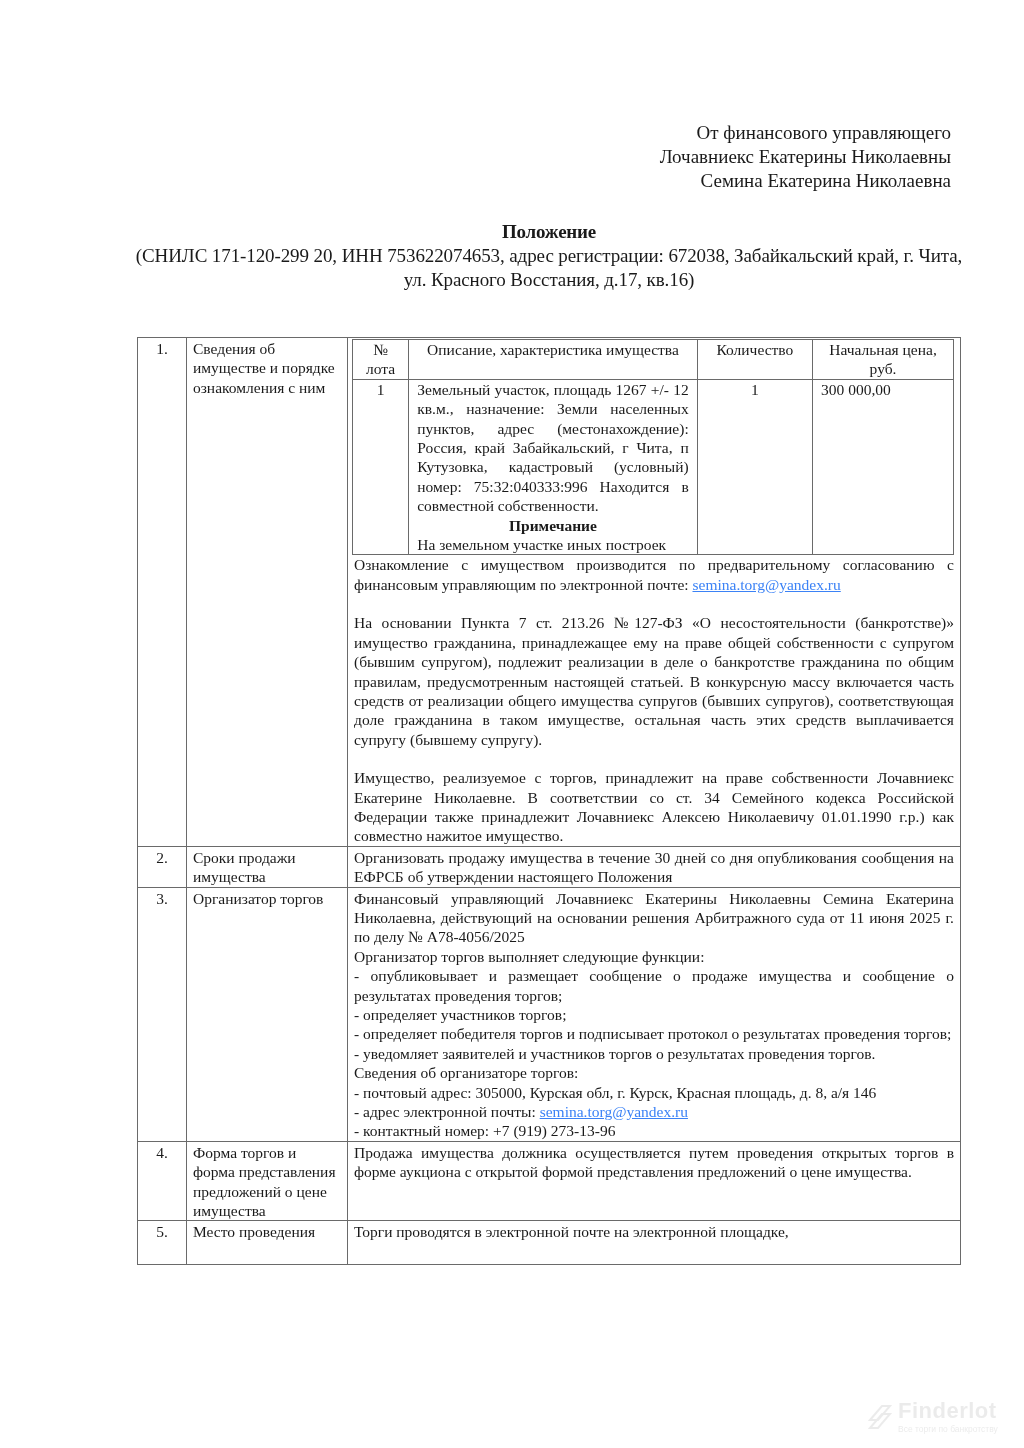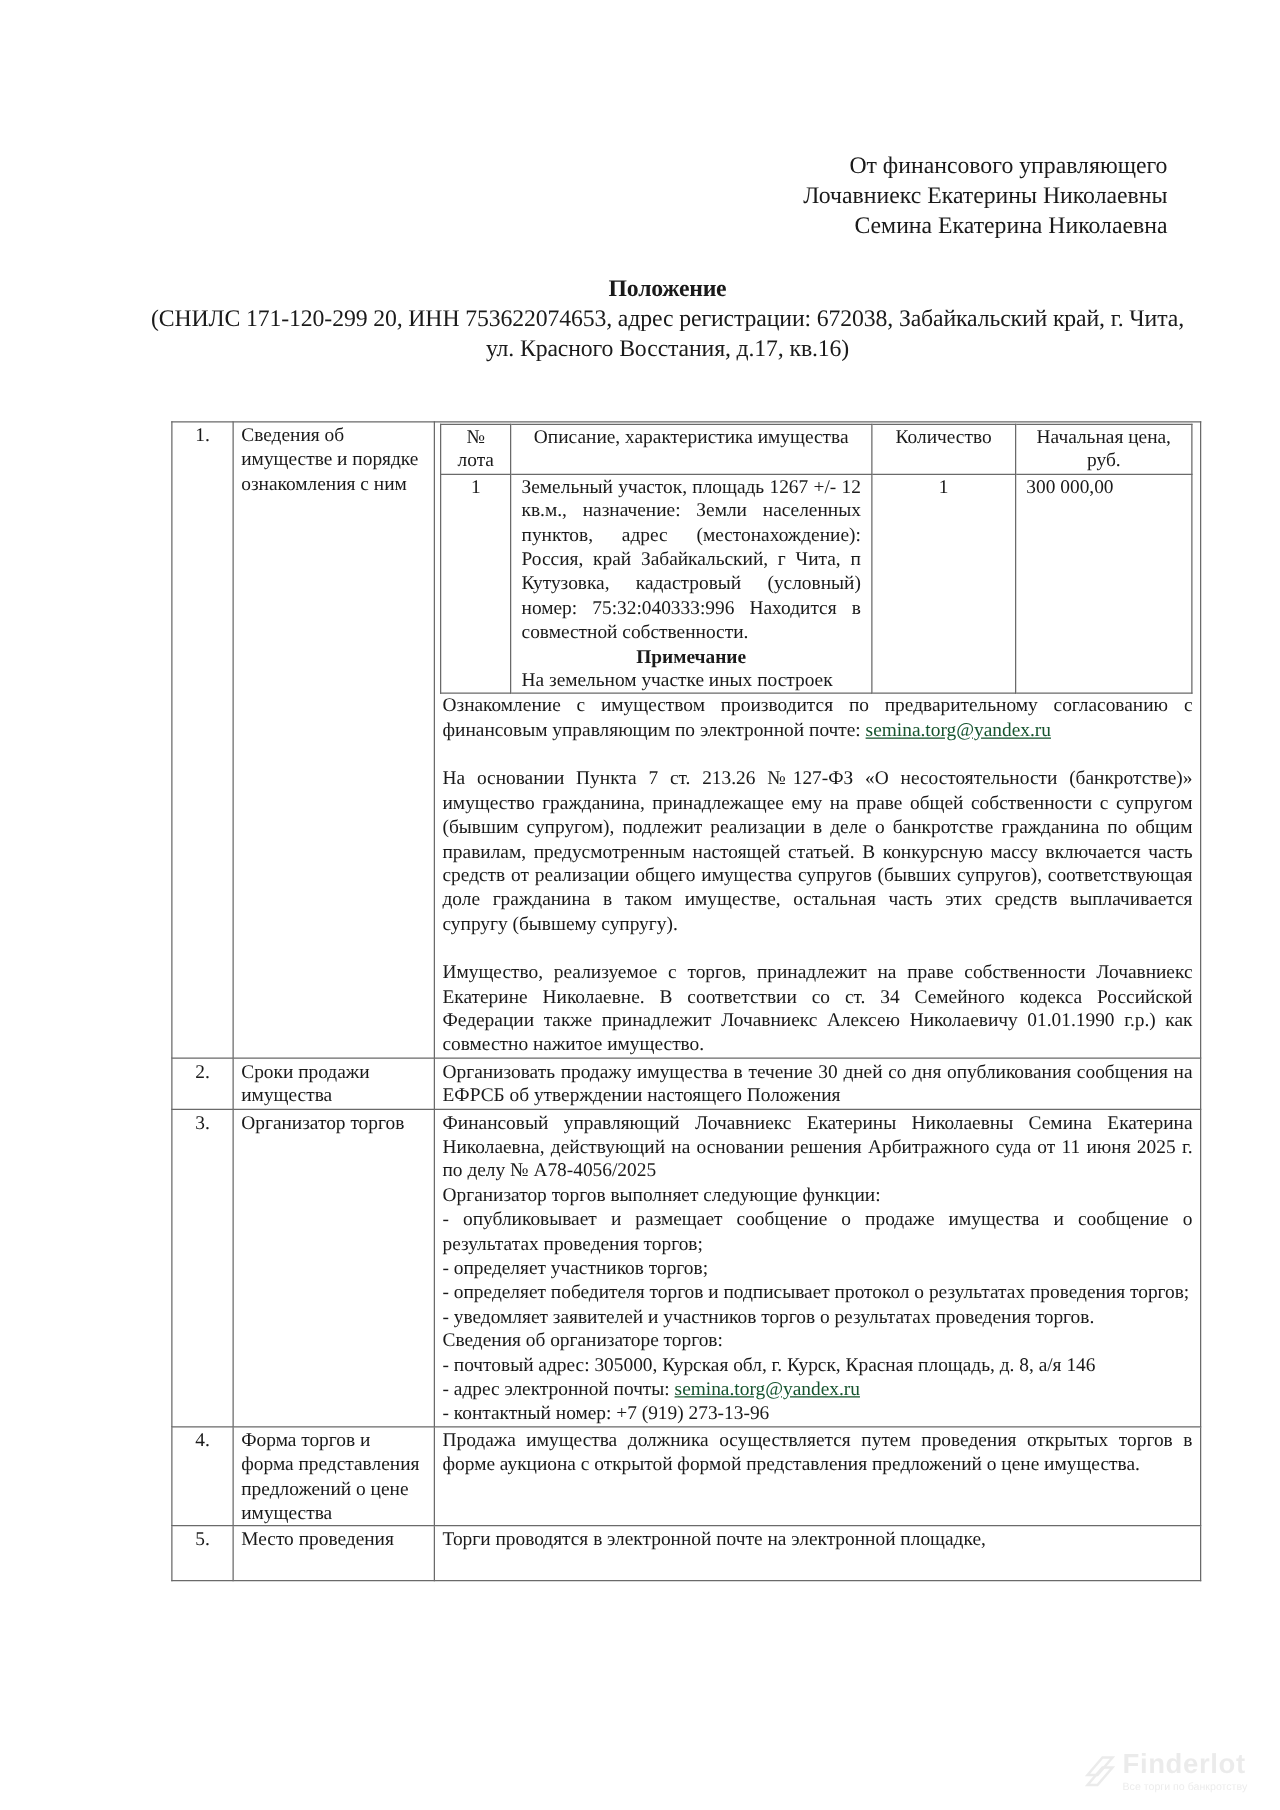--- a/index.html
+++ b/index.html
@@ -2,25 +2,25 @@
 <html><head>
 <meta charset="utf-8">
 <style>
   html, body { margin: 0; padding: 0; background: #ffffff; }
   body {
     width: 1024px; height: 1448px; position: relative; overflow: hidden;
     font-family: "Liberation Serif", "DejaVu Serif", serif;
     color: #1a1a1a;
   }
   .addressee {
-    position: absolute; right: 90px; top: 121px; text-align: right;
+    position: absolute; right: 73px; top: 121px; text-align: right;
     font-size: 19px; line-height: 24px;
   }
   .title-block {
-    position: absolute; left: 114px; width: 840px; top: 219px; text-align: center;
+    position: absolute; left: 129px; width: 840px; top: 219px; text-align: center;
   }
   .title-block .t1, .title-block .t2 {
     font-weight: bold; font-size: 19px; line-height: 25px;
     font-family: "Liberation Serif", serif; letter-spacing: -0.2px;
   }
   .title-block .t3 { font-size: 19px; line-height: 24px; letter-spacing: -0.1px; }
 
   table.main {
     position: absolute; left: 137px; top: 337px; width: 824px;
     border-collapse: collapse; font-size: 15.5px; line-height: 19.4px;
@@ -41,21 +41,21 @@
   }
   table.lots td {
     border: 1.5px solid #6a6a6a; vertical-align: top; padding: 0 8px;
   }
   table.lots td.c1 { width: 40px; text-align: center; }
   table.lots td.c2 { width: 282px; text-align: justify; }
   table.lots td.c3 { width: 100px; text-align: center; }
   table.lots td.c4 { width: 128px; }
   table.lots td.hdr { text-align: center; }
   .note-title { text-align: center; font-weight: bold; }
-  a.mail { color: #14532d; text-decoration: underline; }
+  a.mail { color: #3b82f6; text-decoration: underline; }
 
   .watermark {
     position: absolute; right: 8px; bottom: 8px; width: 150px; height: 42px;
     opacity: 0.35; color: #b9b9b9;
   }
   .watermark .wm-logo {
     position: absolute; left: 0; top: 4px; width: 28px; height: 30px;
   }
   .watermark .wm-name {
     position: absolute; left: 32px; top: 0; font-family: "Liberation Sans", sans-serif;

